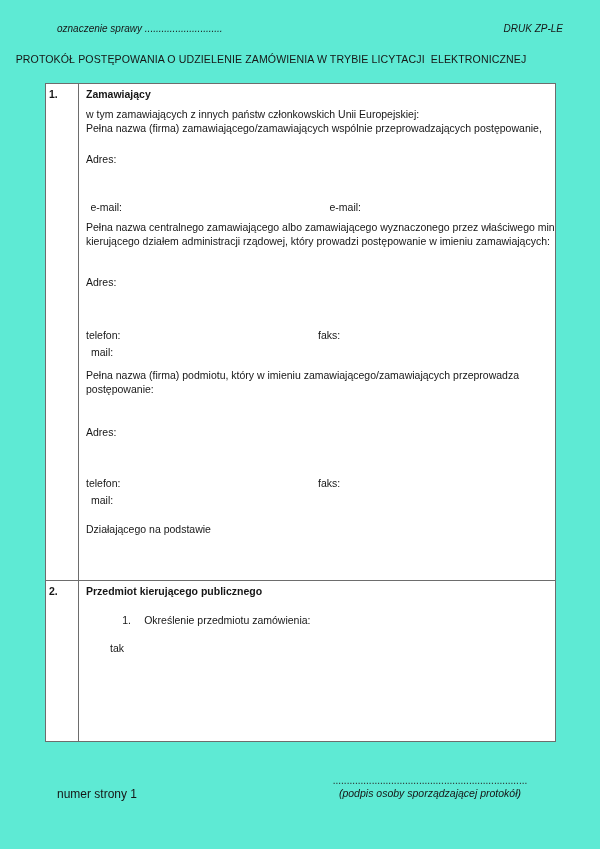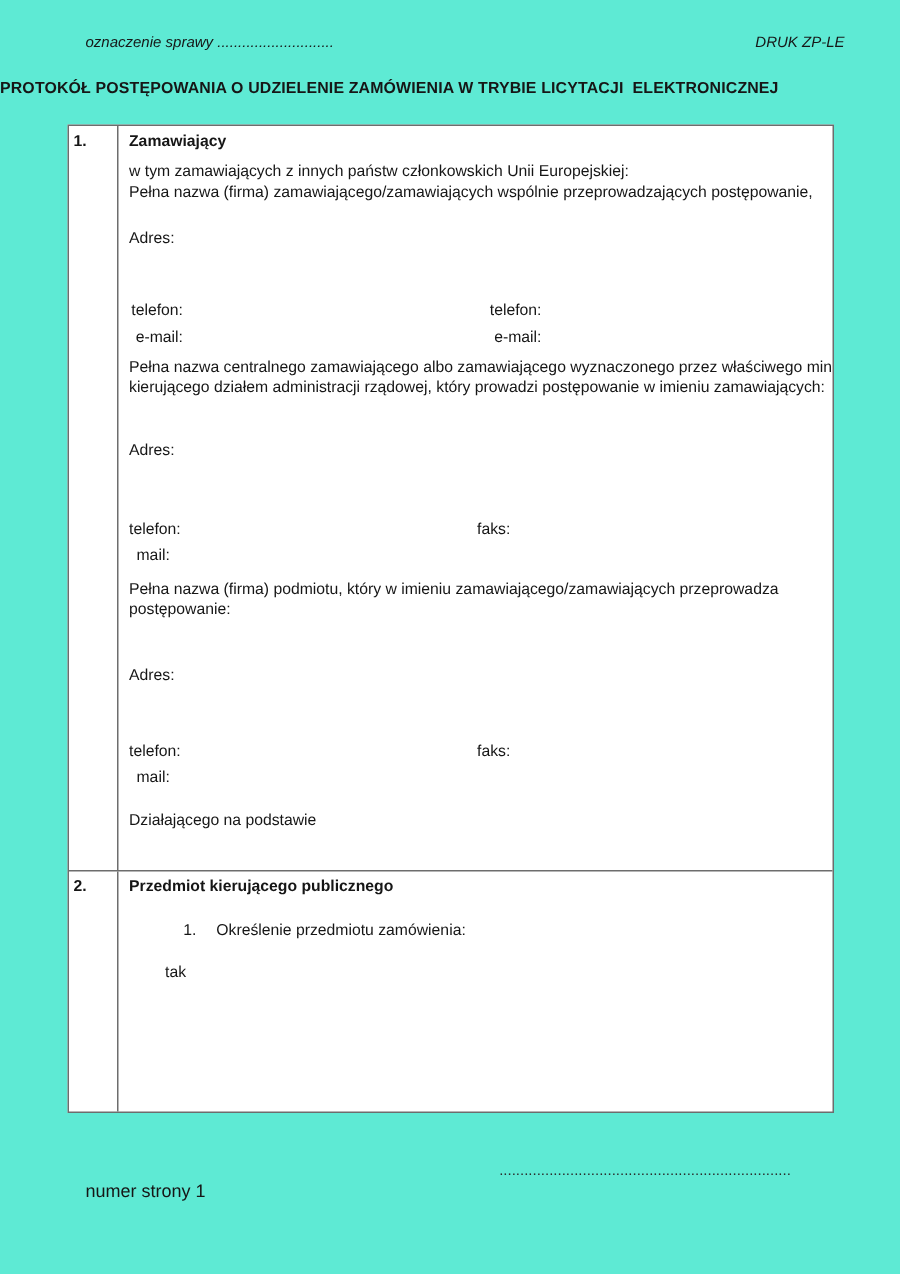--- a/index.html
+++ b/index.html
@@ -8,22 +8,22 @@
     background: #ffffff;
     font-family: "Liberation Sans", sans-serif;
     color: #161616;
     position: relative;
   }
   .page { position: absolute; left: 0; top: 0; width: 600px; height: 849px; background: #5eead4; overflow: hidden; }
 
   
   .case-label  { position: absolute; left: 57px;  top: 23px; font-size: 10px; font-style: italic; white-space: pre; }
   .form-code   { position: absolute; right: 37px; top: 23px; font-size: 10px; font-style: italic; white-space: pre; }
-  .doc-title   { position: absolute; left: 0; top: 53px; width: 542px; 
-                 font-size: 10.6px; font-weight: bold; white-space: pre; letter-spacing: 0.1px; }
+  .doc-title   { position: absolute; left: 0; top: 53px; width: 542px; text-align: center;
+                 font-size: 10.6px; font-weight: normal; white-space: pre; letter-spacing: 0.1px; }
 
   
   .form-table  { position: absolute; left: 45px; top: 83px; width: 511px;
                  border: 1px solid #6d6d6d; box-sizing: border-box; background: #fff; }
   .trow        { display: flex; box-sizing: border-box; }
   .trow-1      { height: 497px; border-bottom: 1.5px solid #6d6d6d; }
   .trow-2      { height: 160px; }
   .num-cell    { flex: 0 0 33px; width: 33px; box-sizing: border-box;
                  border-right: 1px solid #6d6d6d; padding: 4px 0 0 3px;
                  font-weight: bold; font-size: 10.5px; line-height: 13.5px; }
@@ -74,23 +74,20 @@
 
         <div style="margin-top:6.5px">
           <div class="pline">w tym zamawiających z innych państw członkowskich Unii Europejskiej:</div>
           <div class="pline">Pełna nazwa (firma) zamawiającego/zamawiających wspólnie przeprowadzających postępowanie,</div>
         </div>
 
         <div style="margin-top:18px">Adres:</div>
 
         <div class="contact-grid" style="margin-top:34.5px">
           <div class="crow">
-            <span class="cl">telefon:</span><span class="cr">telefon:</span>
-          </div>
-          <div class="crow">
             <span class="cl">e-mail:</span><span class="cr">e-mail:</span>
           </div>
         </div>
 
         <div style="margin-top:6.5px">
           <div class="pline">Pełna nazwa centralnego zamawiającego albo zamawiającego wyznaczonego przez właściwego ministra</div>
           <div class="pline">kierującego działem administracji rządowej, który prowadzi postępowanie w imieniu zamawiających:</div>
         </div>
 
         <div style="margin-top:28px">Adres:</div>
@@ -129,15 +126,16 @@
         <div class="opt-yes">tak</div>
 
       </div>
     </div>
 
   </div>
 
   <div class="page-number">numer strony 1</div>
   <div class="sig-block">
     <div class="sig-dots">......................................................................</div>
+    <div class="sig-caption">(podpis osoby sporządzającej protokół)</div>
   </div>
 
 </div>
 
 </body></html>

